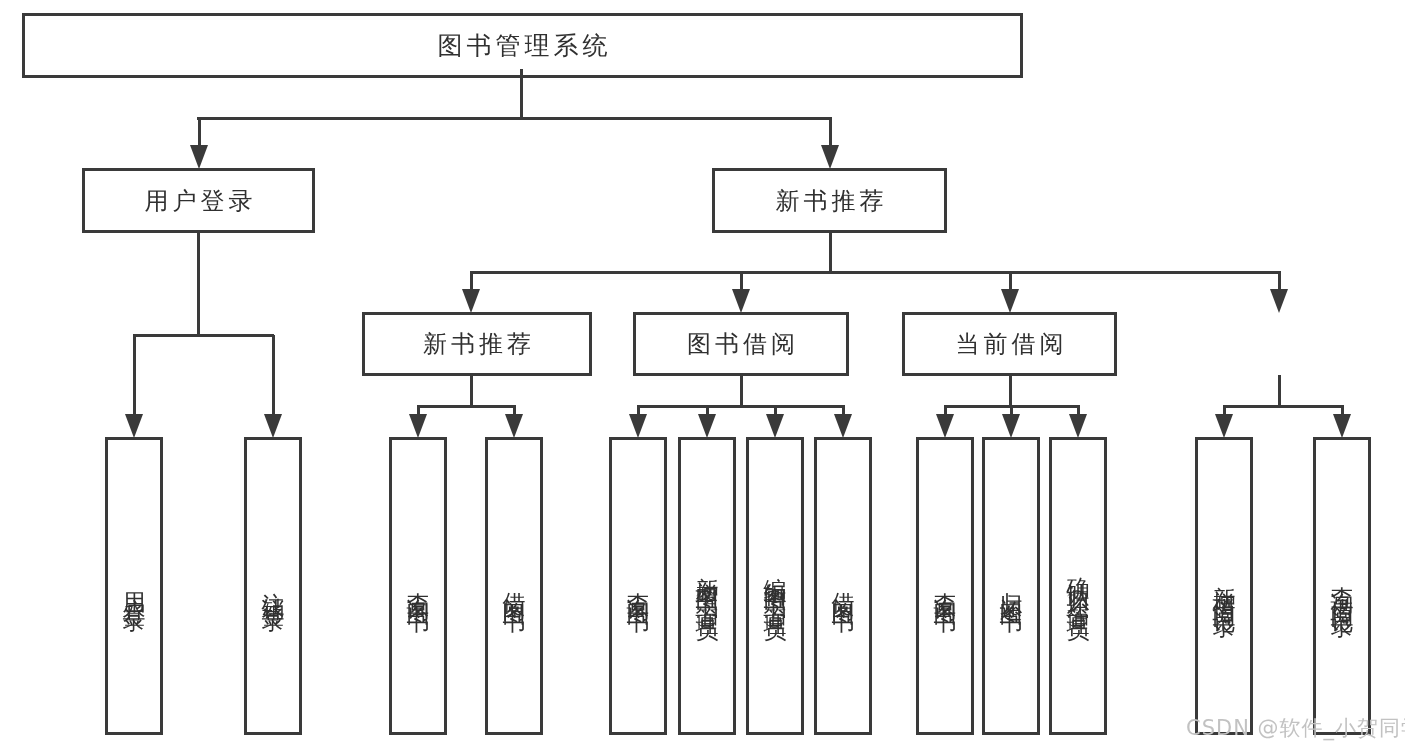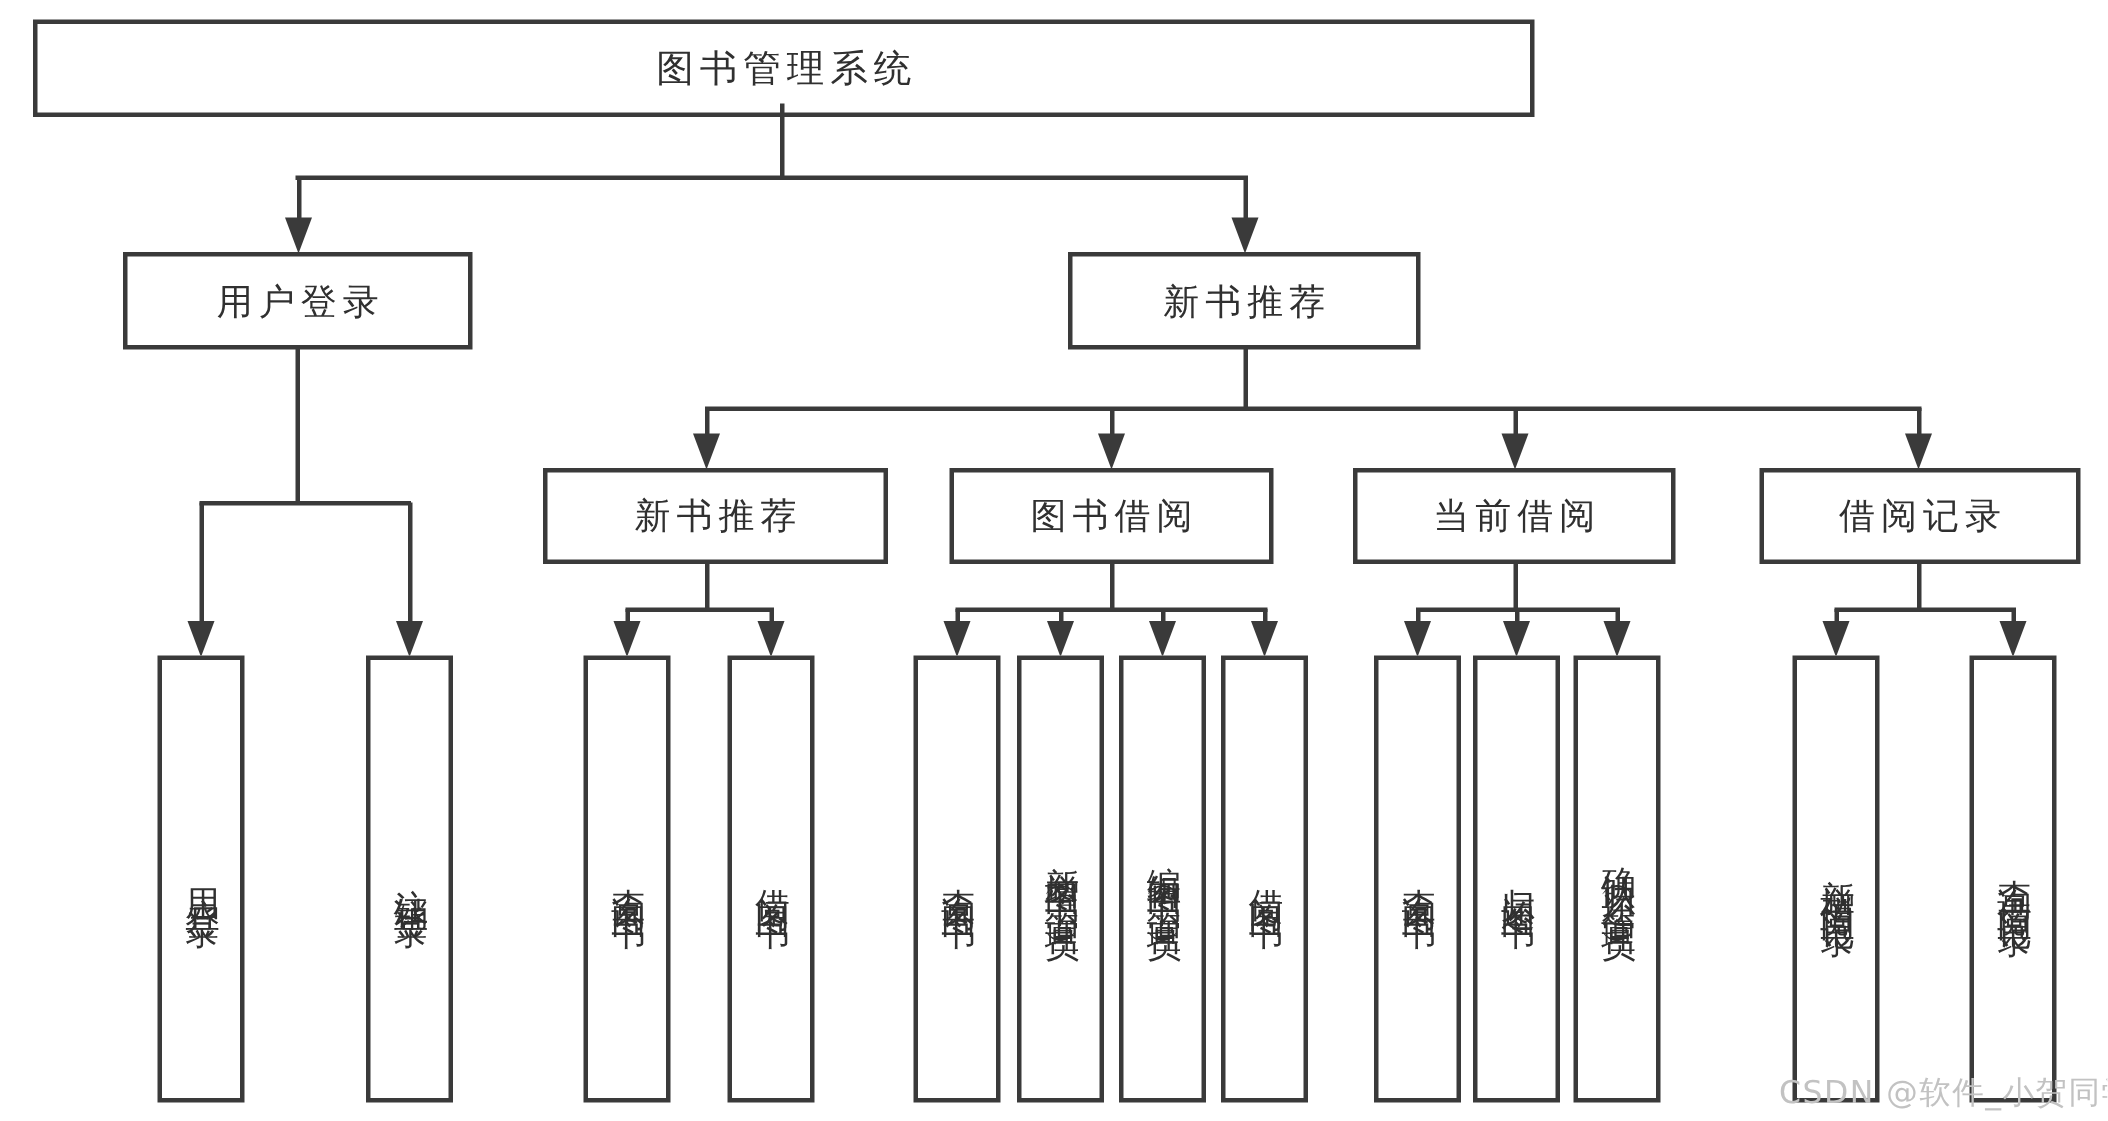--- a/index.html
+++ b/index.html
@@ -102,23 +102,20 @@
 
   <div class="box" style="left:362px;top:312px;width:230px;height:64px;">
     <span class="hlabel">新书推荐</span>
   </div>
   <div class="box" style="left:902px;top:312px;width:215px;height:64px;">
     <span class="hlabel">当前借阅</span>
   </div>
   <div class="box" style="left:633px;top:312px;width:216px;height:64px;">
     <span class="hlabel">图书借阅</span>
   </div>
-  <div class="box" style="left:1173px;top:312px;width:214px;height:64px;">
-    <span class="hlabel">借阅记录</span>
-  </div>
 
   <div class="l" style="left:470px;top:375px;width:3px;height:32px;"></div>
   <div class="l" style="left:740px;top:375px;width:3px;height:32px;"></div>
   <div class="l" style="left:1009px;top:375px;width:3px;height:32px;"></div>
   <div class="l" style="left:1278px;top:375px;width:3px;height:32px;"></div>
 
   <div class="l" style="left:417px;top:405px;width:99px;height:3px;"></div>
   <div class="l" style="left:637px;top:405px;width:208px;height:3px;"></div>
   <div class="l" style="left:944px;top:405px;width:136px;height:3px;"></div>
   <div class="l" style="left:1223px;top:405px;width:121px;height:3px;"></div>

